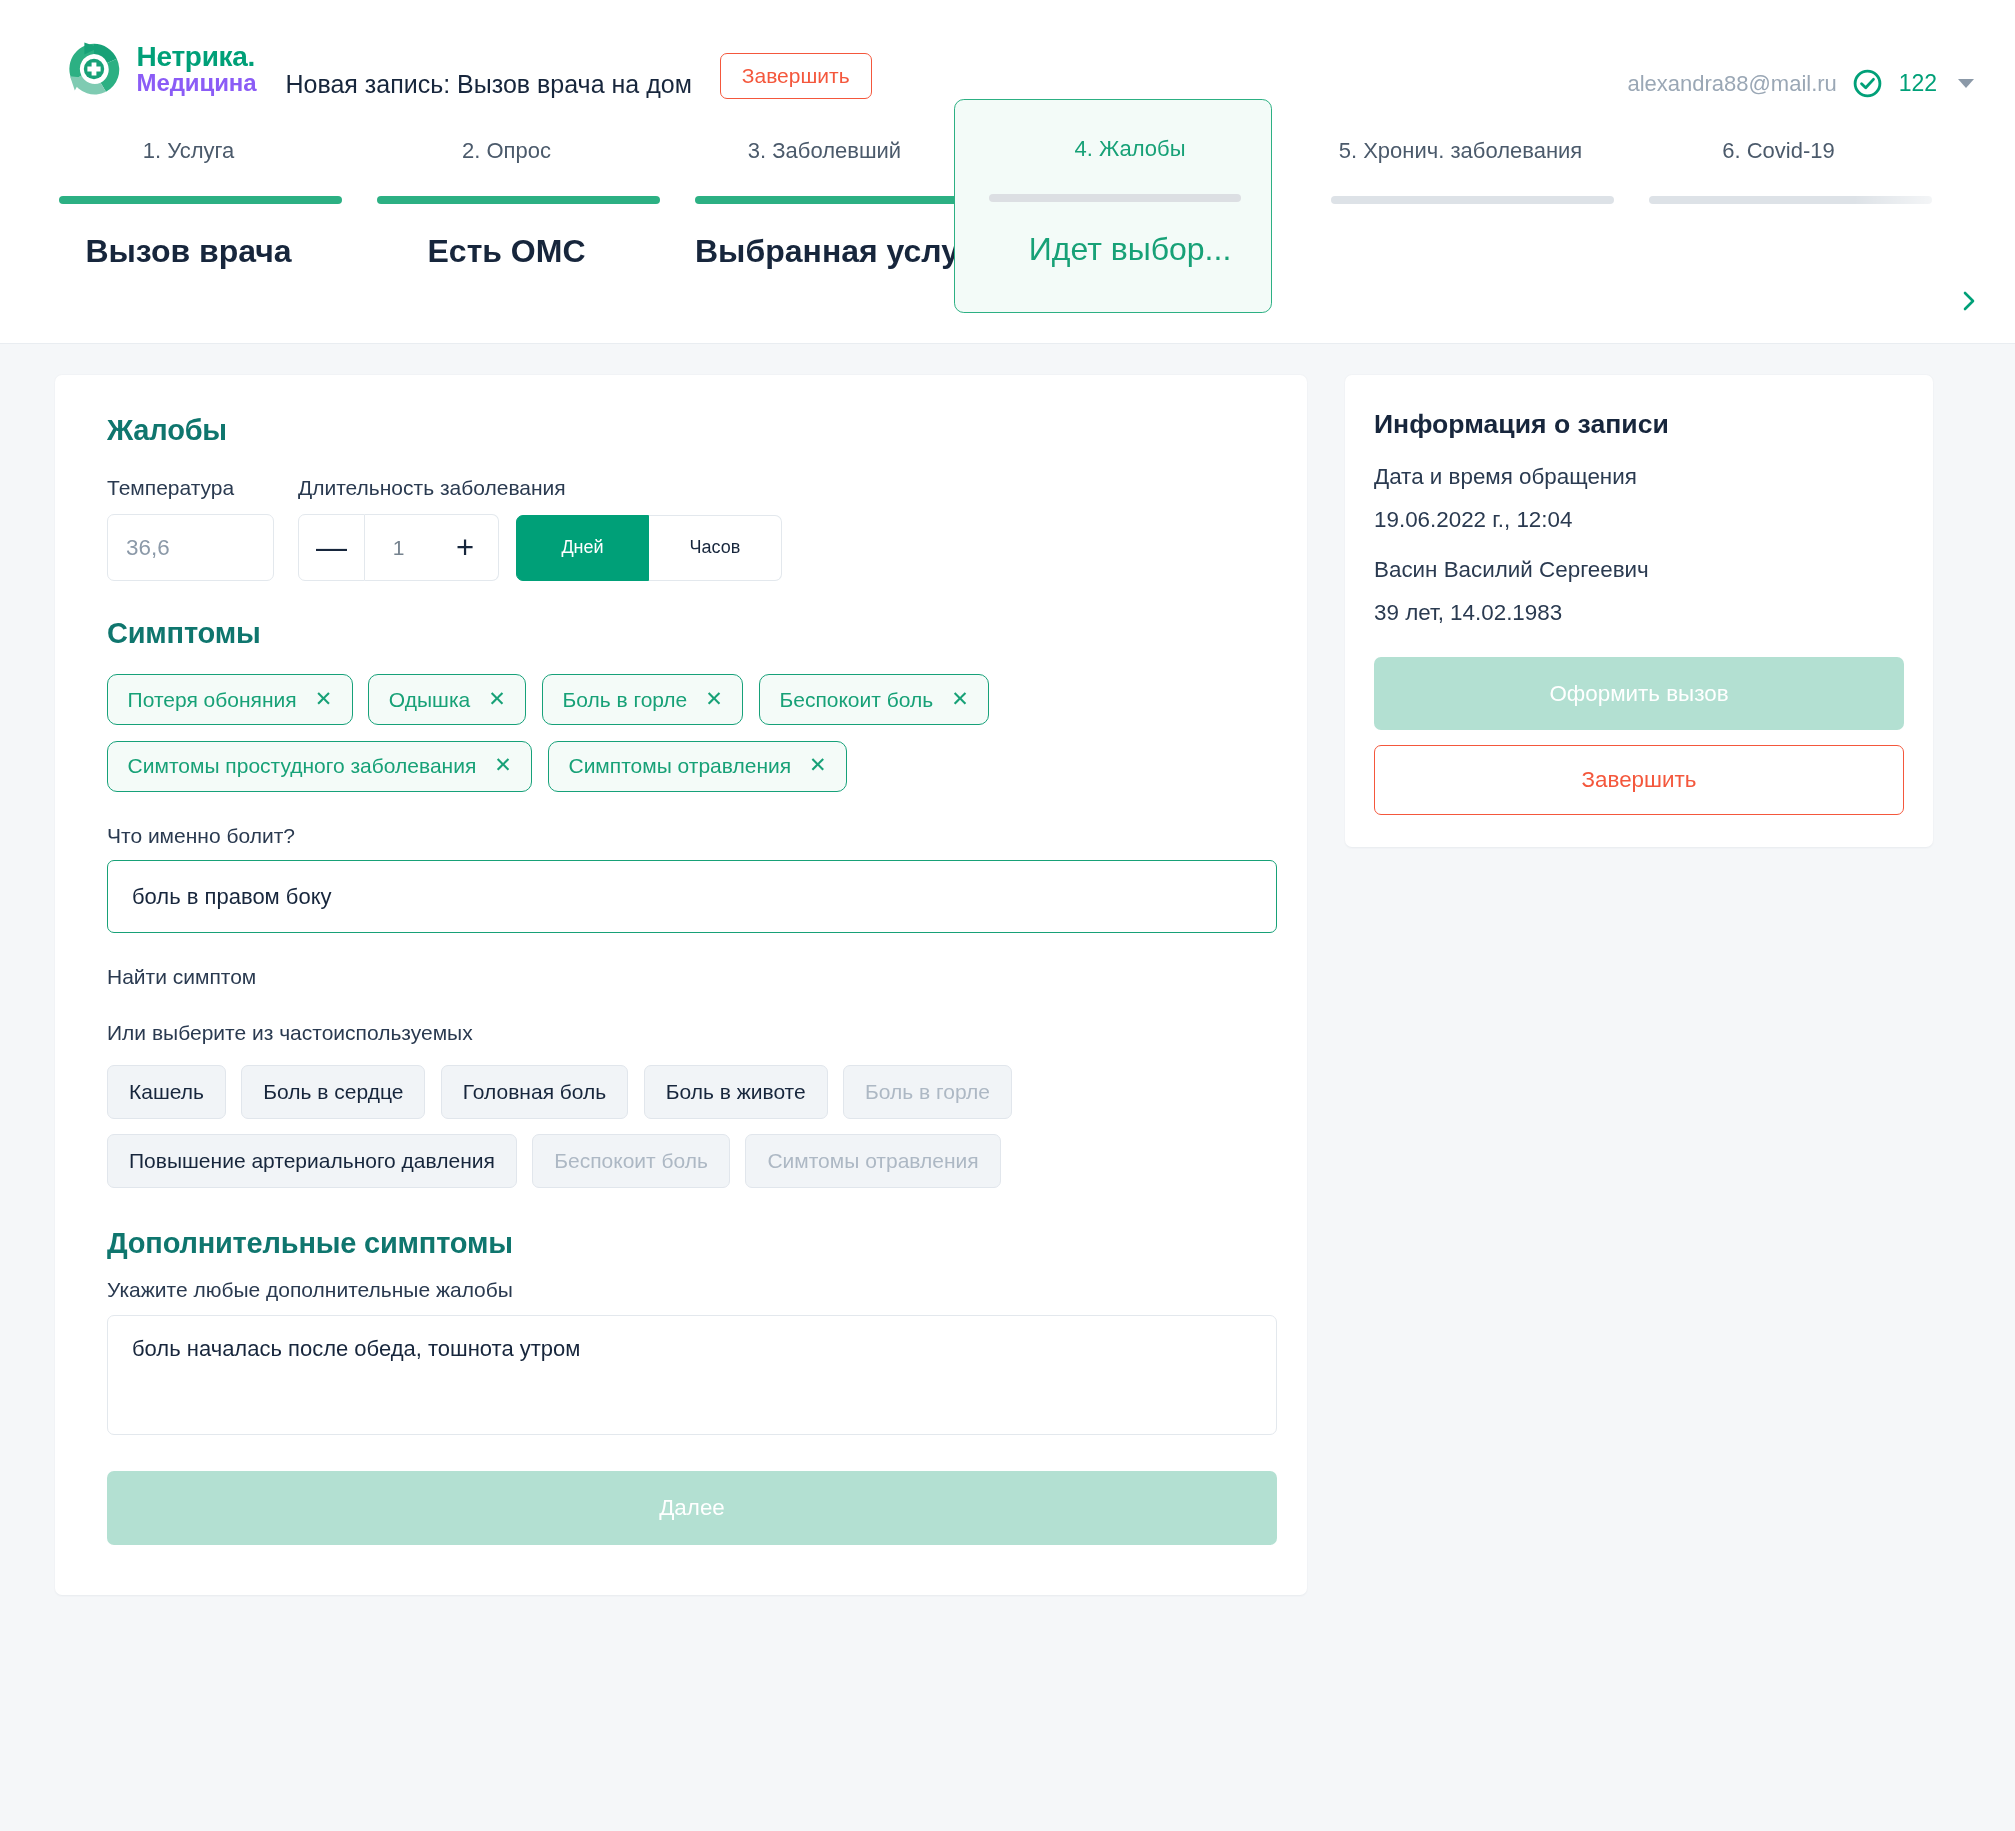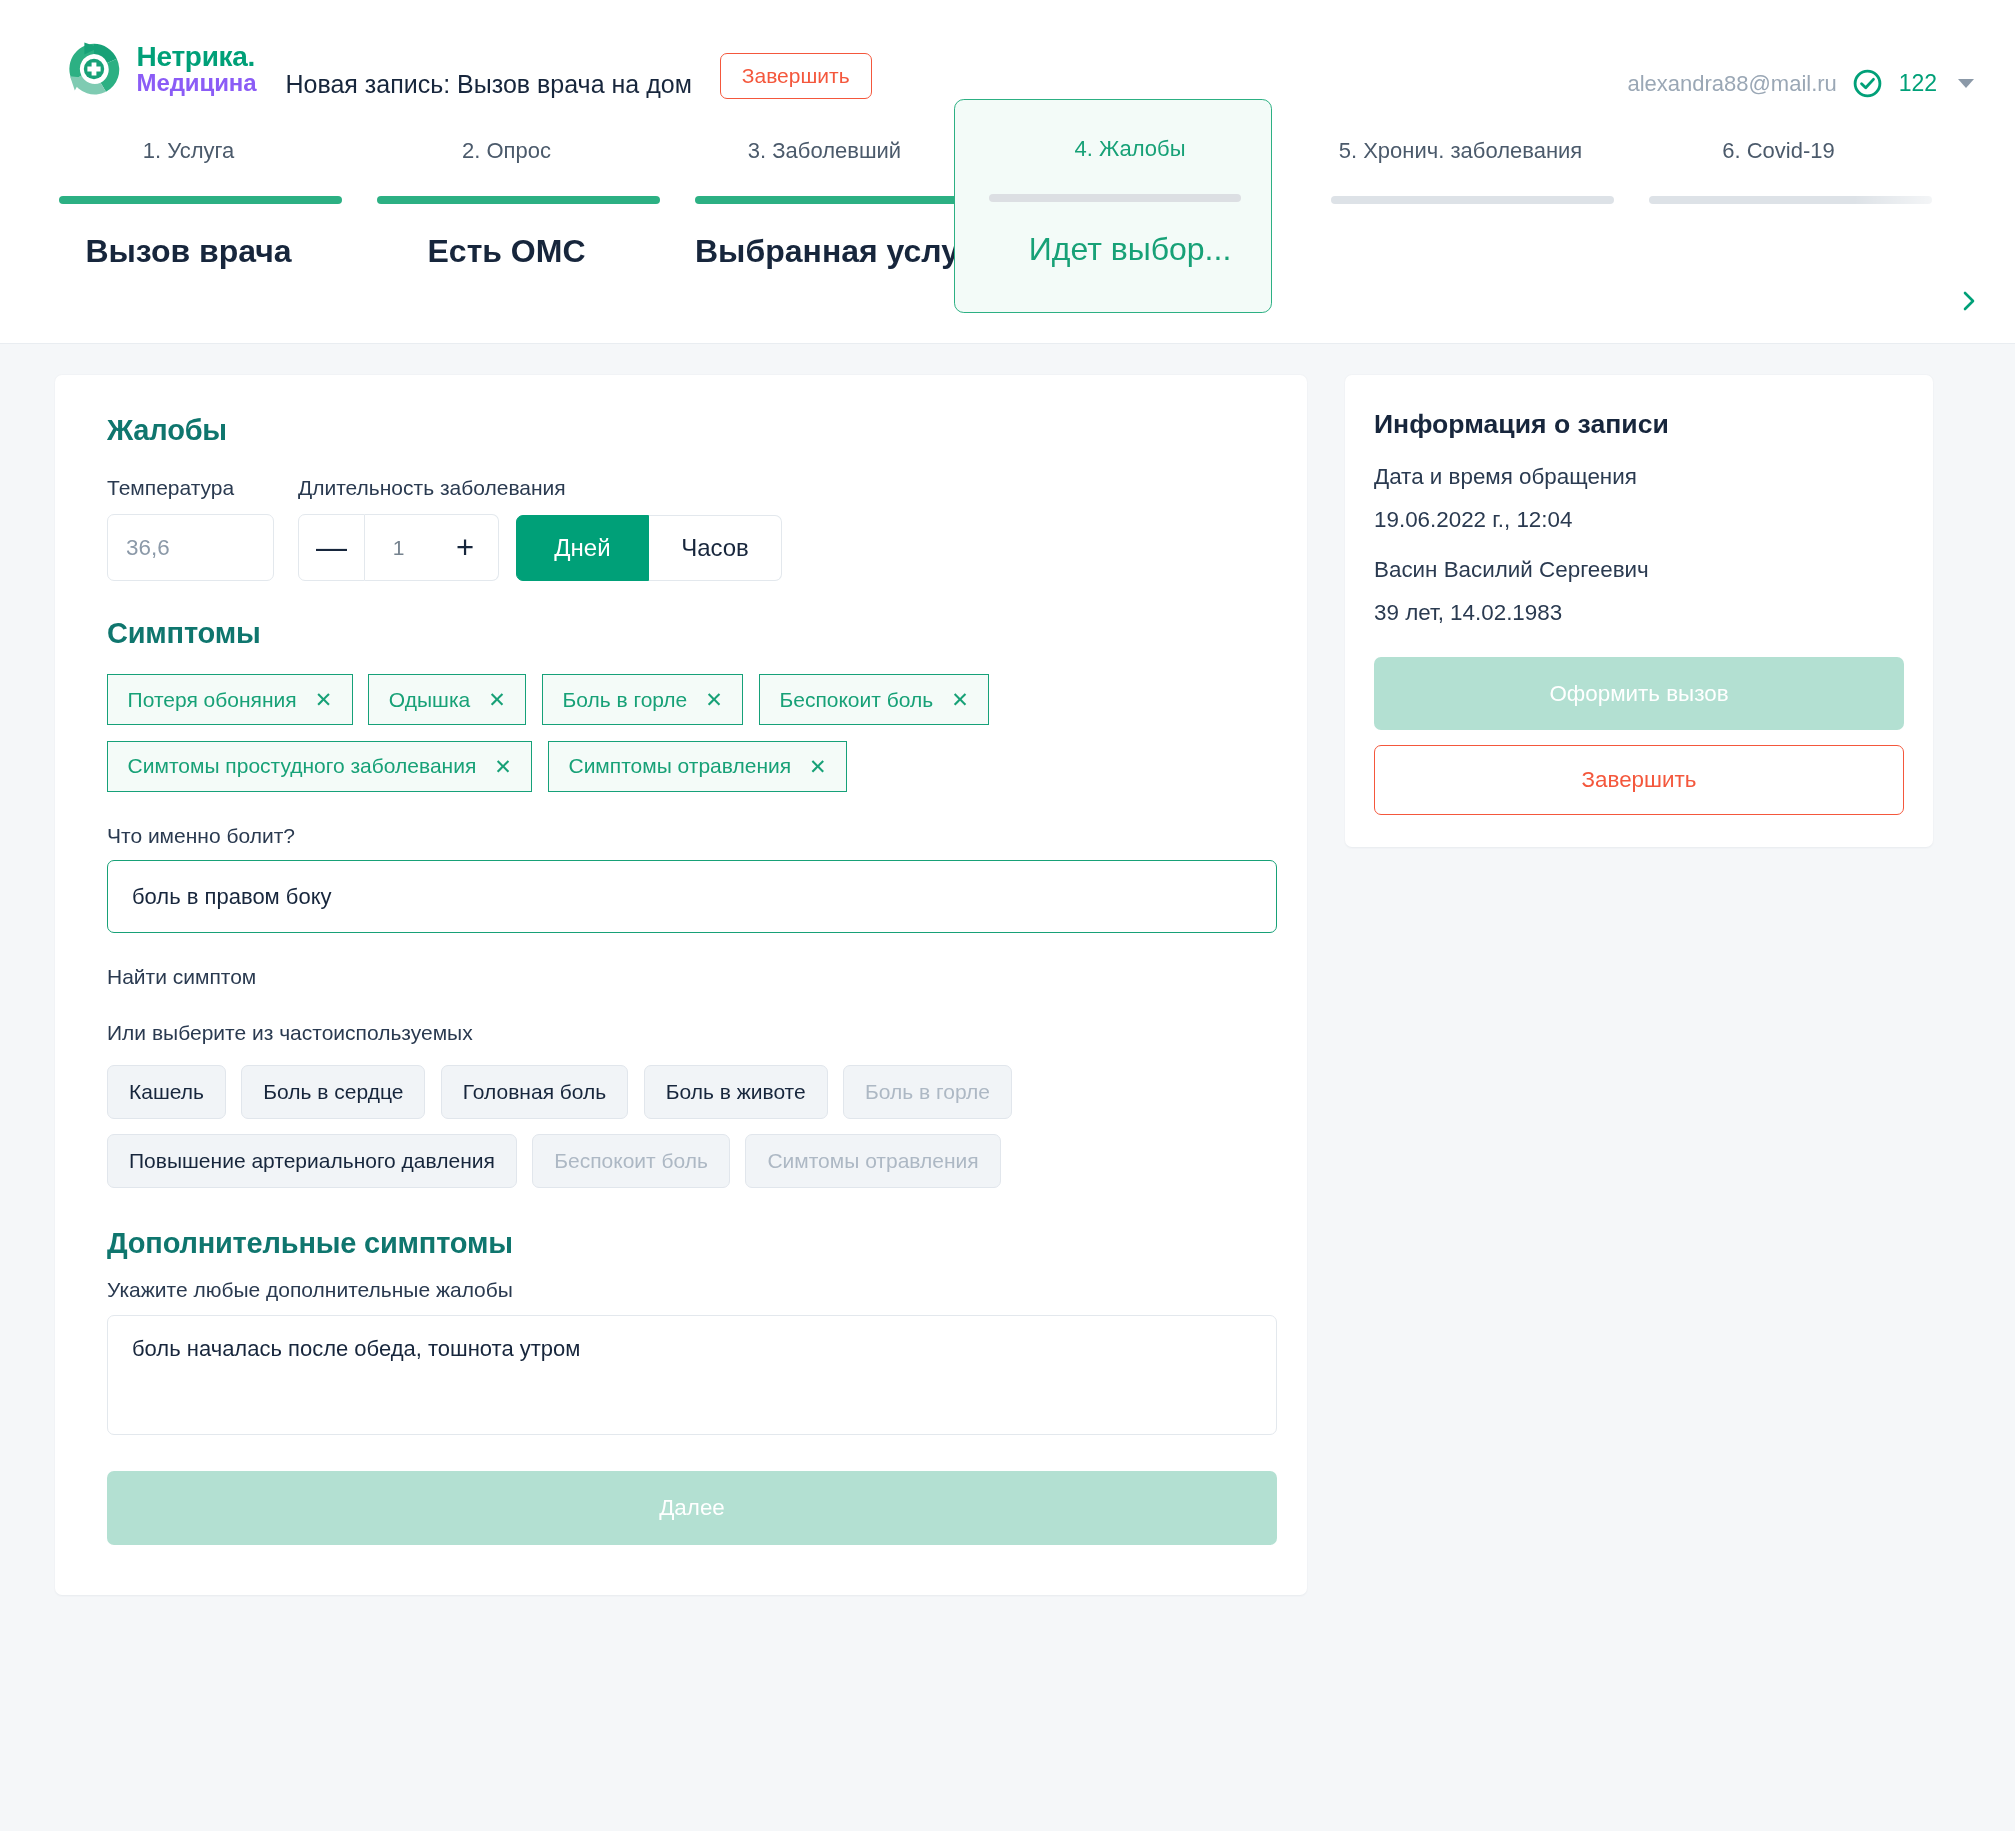--- a/index.html
+++ b/index.html
@@ -199,43 +199,43 @@
     background: #fff;
     display: flex; align-items: center; justify-content: center;
     font-size: 21px; color: #76838f;
   }
   .unit-group { display: flex; margin-left: 17px; }
   .unit {
     height: 66px;
     min-width: 133px;
     border: 1.4px solid #e3e8ed;
     background: #fff;
-    font-size: 24px;
+    font-size: 18px;
     font-family: inherit;
     color: #17263c;
     cursor: pointer;
     padding: 8px 24px;
   }
   .unit:first-child { border-radius: 7px 0 0 7px; }
   .unit:last-child { border-radius: 0 7px 7px 0; border-left: 0; }
   .unit.on {
     background: #00a078;
     border-color: #00a078;
     color: #ffffff;
   }
 
   
   h2.sec.sym { margin-top: 36px; }
   .chips { display: flex; flex-wrap: wrap; gap: 15.4px; margin-top: 24px; max-width: 1063px; }
   .chip {
-    display: inline-flex; align-items: center; gap: 18px;
+    display: inline-flex; align-items: flex-start; gap: 18px;
     border: 1.4px solid #16a179;
     background: #f4fbf8;
     color: #17a177;
-    border-radius: 0;
+    border-radius: 10px;
     font-size: 21px;
     padding: 12.6px 19.6px;
     cursor: pointer;
     white-space: nowrap;
   }
   .chip .x { font-size: 21px; line-height: 1; color: #17a177; }
 
   .sub-label { margin-top: 32px; font-size: 21px; color: #2a3a50; }
   .text-input {
     margin-top: 12.6px;

